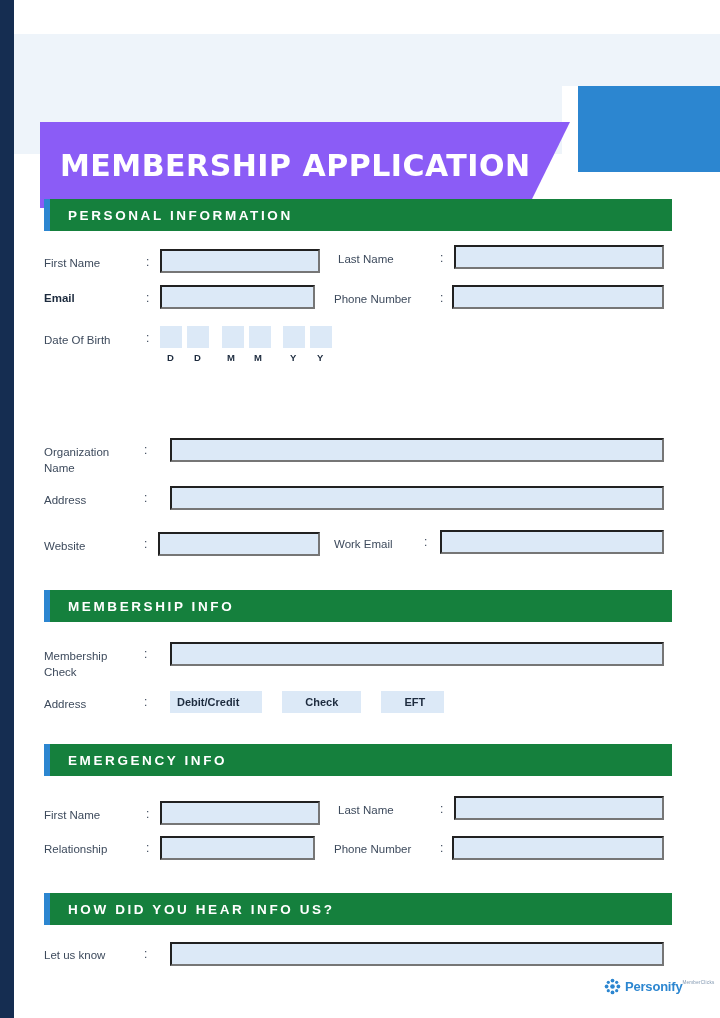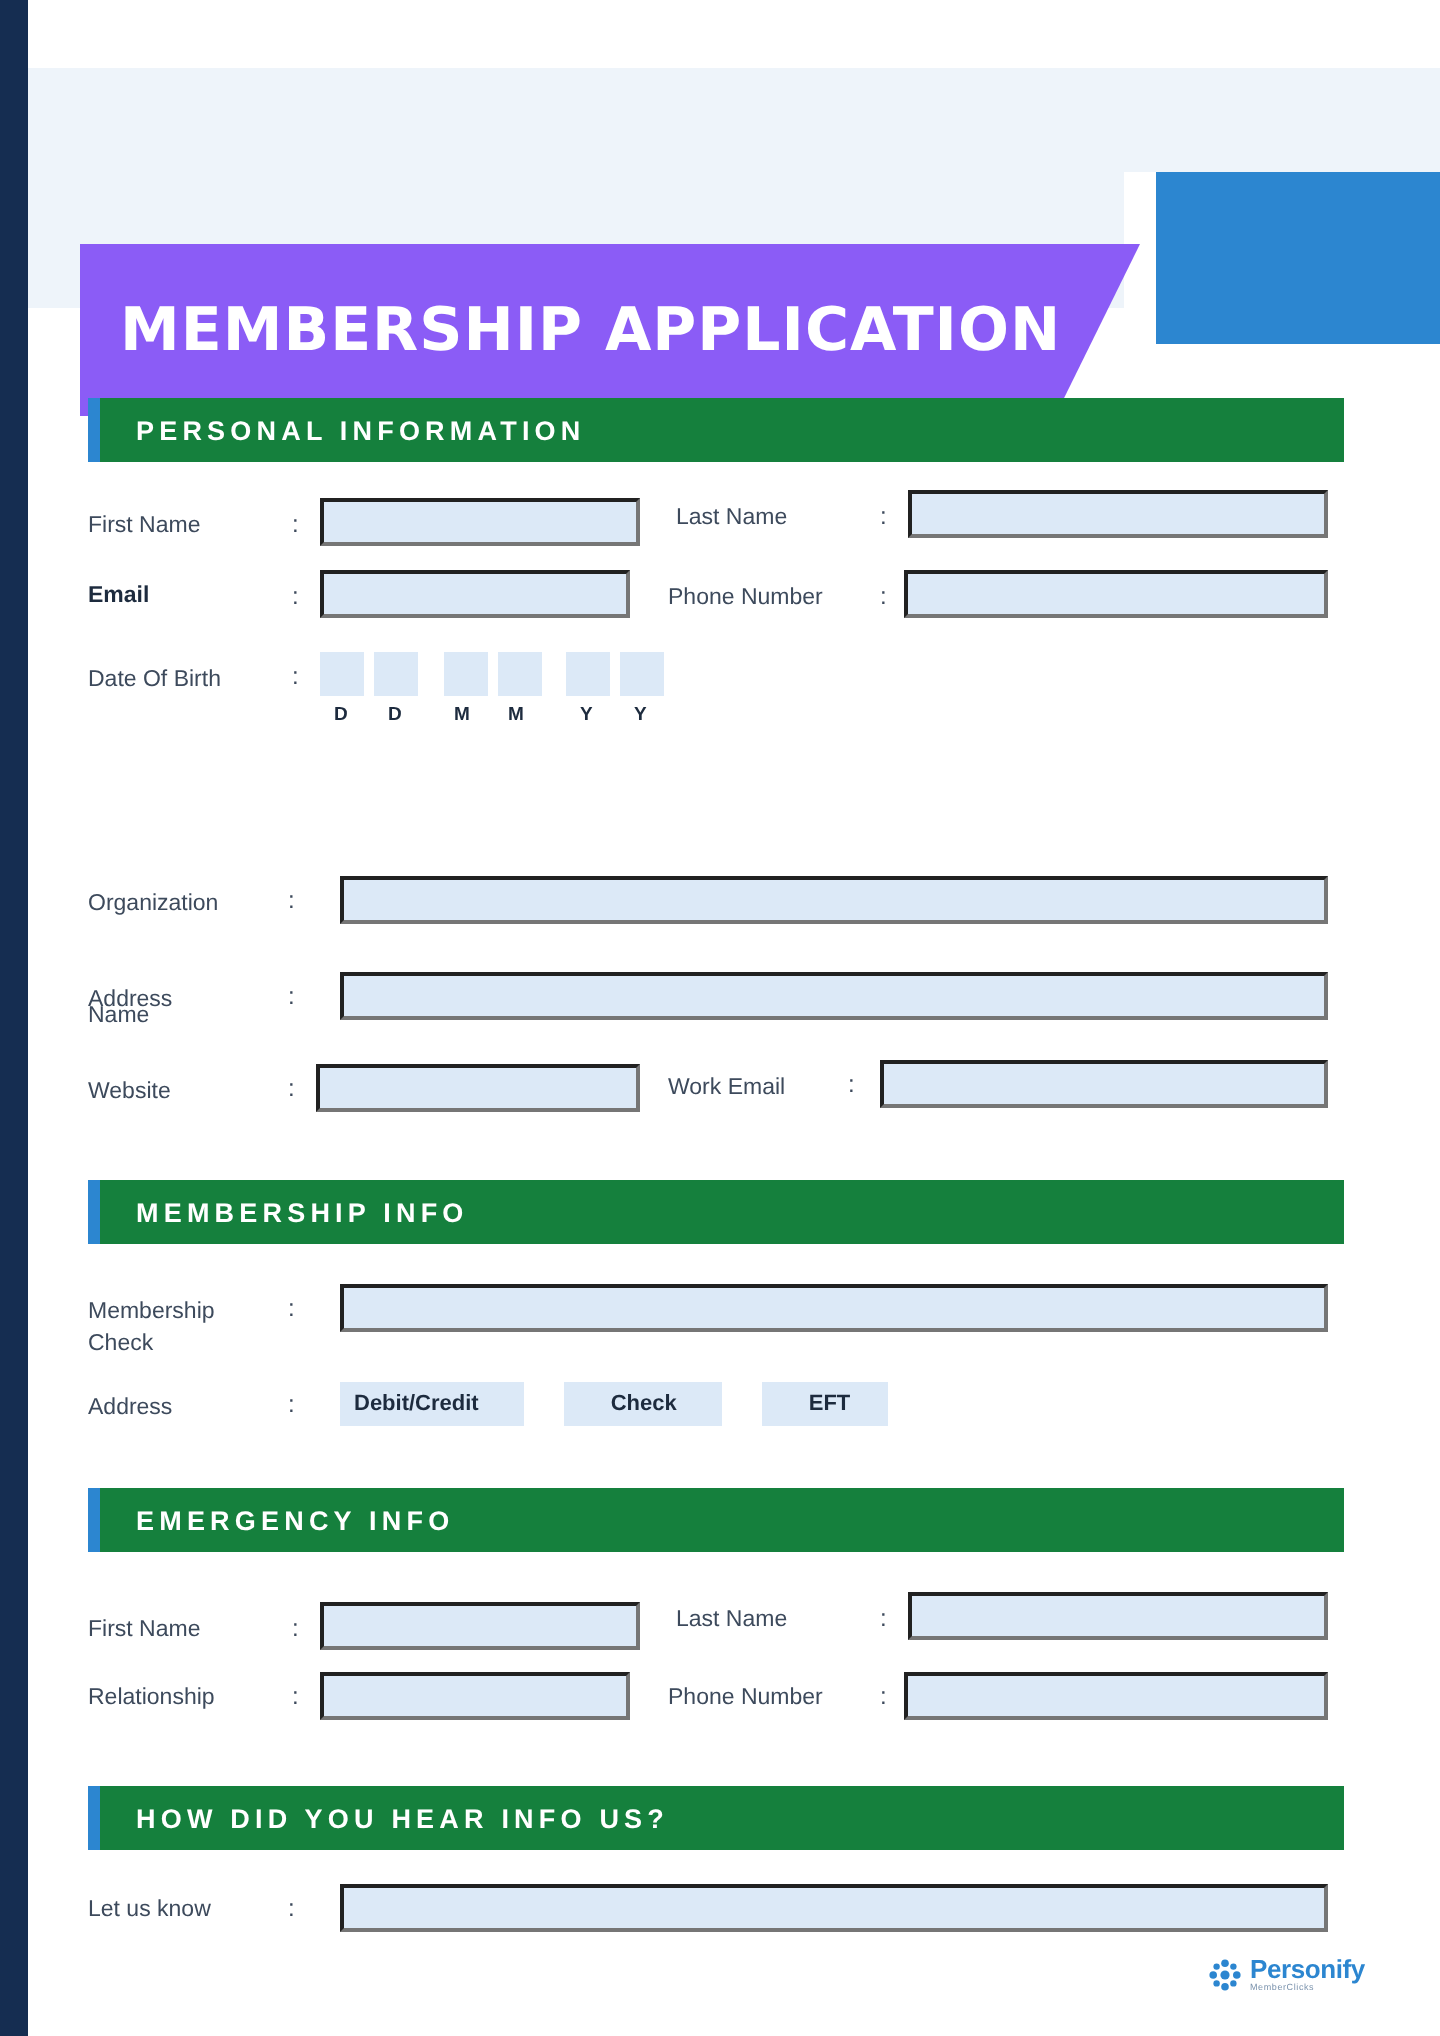--- a/index.html
+++ b/index.html
@@ -156,21 +156,21 @@
     display: flex;
     align-items: center;
     gap: 4px;
   }
   .logo-mark {
     width: 17px; height: 17px;
     position: relative;
   }
   .logo-text {
     display: flex;
-    flex-direction: column;
+    flex-direction: row;
     line-height: 1;
   }
   .logo-name {
     font-size: 13px;
     color: #2c86d0;
     font-weight: bold;
     letter-spacing: -0.2px;
   }
   .logo-sub {
     font-size: 4.5px;
@@ -228,21 +228,21 @@
 
   <div class="dobletter" style="left:167px; top:352px;">D</div>
   <div class="dobletter" style="left:194px; top:352px;">D</div>
   <div class="dobletter" style="left:227px; top:352px;">M</div>
   <div class="dobletter" style="left:254px; top:352px;">M</div>
   <div class="dobletter" style="left:290px; top:352px;">Y</div>
   <div class="dobletter" style="left:317px; top:352px;">Y</div>
 
 
   <div class="lbl" style="left:44px; top:445px;">Organization</div>
-  <div class="lbl" style="left:44px; top:461px;margin-top:40px;">Name</div>
+  <div class="lbl" style="left:44px; top:461px;">Name</div>
   <div class="colon" style="left:144px; top:443px;">:</div>
   <input class="inp" style="left: 170px; top: 438px; width: 494px;" value="">
 
   <div class="lbl" style="left:44px; top:493px;">Address</div>
   <div class="colon" style="left:144px; top:491px;">:</div>
   <input class="inp" style="left: 170px; top: 486px; width: 494px;" value="">
 
   <div class="lbl" style="left:44px; top:539px;">Website</div>
   <div class="colon" style="left:144px; top:537px;">:</div>
   <input class="inp" style="left: 158px; top: 532px; width: 162px;" value="">

